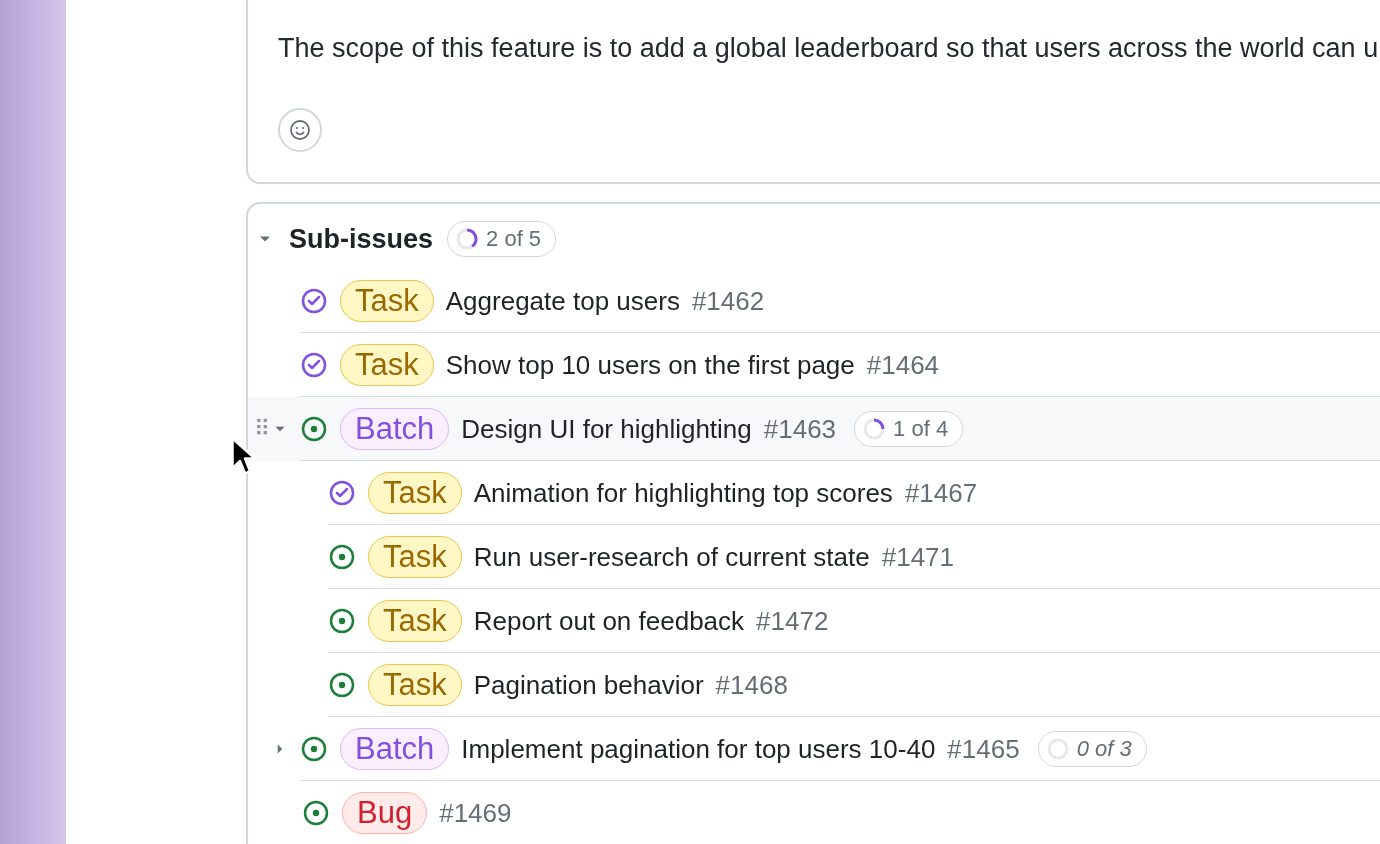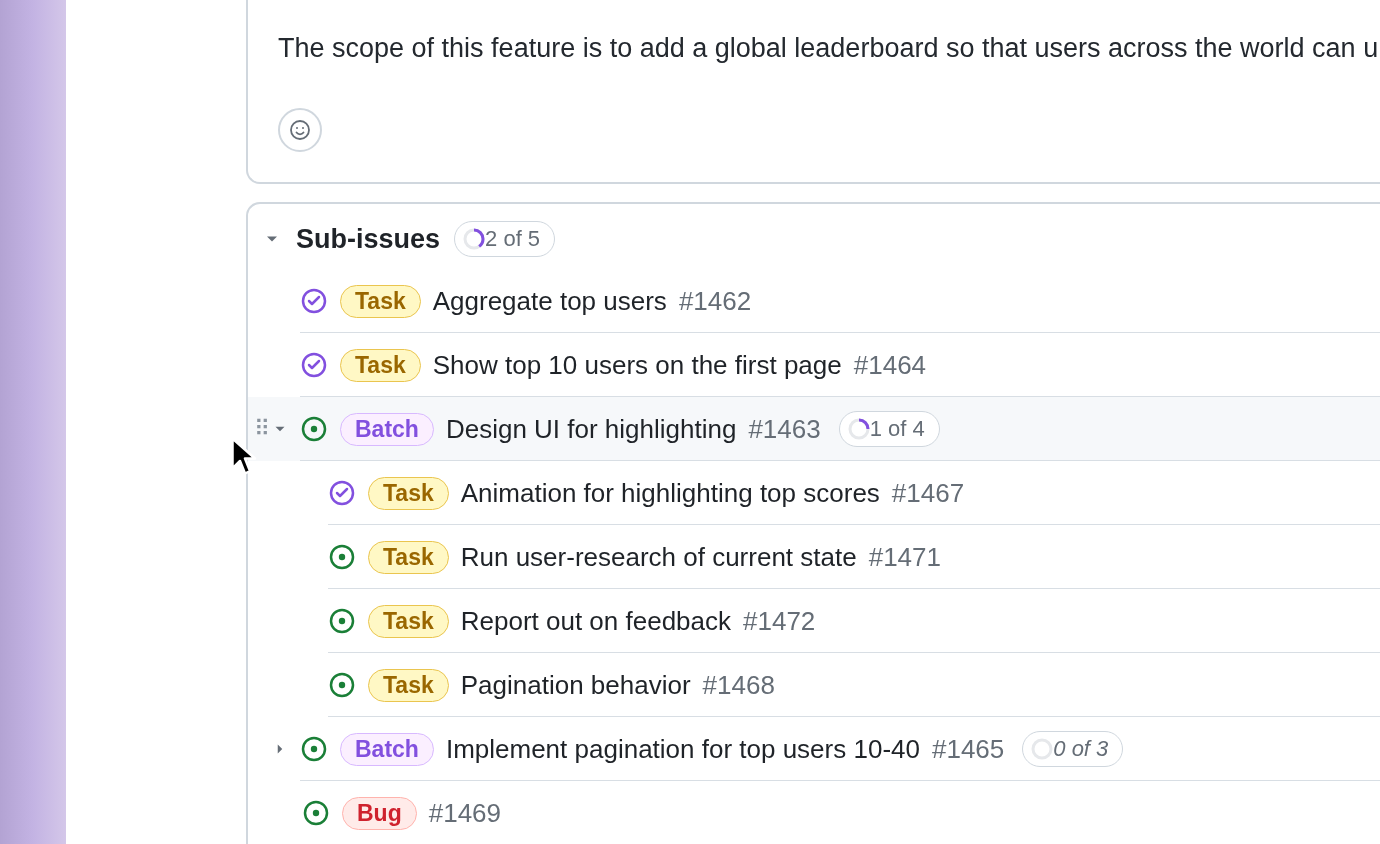--- a/index.html
+++ b/index.html
@@ -44,38 +44,38 @@
     left: 180px; top: 202px; right: 0;
     border-left: 2px solid #d0d7de;
     border-top: 2px solid #d0d7de;
     border-top-left-radius: 14px;
     background: #ffffff;
     padding-top: 14px;
   }
   .sub-header {
     display: flex; align-items: center;
     gap: 14px;
-    padding-left: 14px;
+    padding-left: 7px;
     height: 42px;
     margin-bottom: 9px;
   }
   .chev {
     width: 20px; height: 20px;
     display: flex; align-items: center; justify-content: center;
     color: #656d76;
   }
   .chev svg { display:block; }
   .sub-title {
     font-weight: 600;
     font-size: 27px;
     color: #1f2328;
   }
   .counter-pill {
     display: inline-flex; align-items: center;
-    gap: 0;
+    gap: 8px;
     border: 1.5px solid #d0d7de;
     border-radius: 999px;
     padding: 4px 14px 4px 8px;
     background: #ffffff;
     font-size: 22px;
     color: #656d76;
   }
   .progress-ring {
     width: 22px; height: 22px; position: relative;
   }
@@ -97,22 +97,22 @@
     margin-right: -6px;
   }
   .status-icon {
     width: 28px; height: 28px;
     flex-shrink: 0;
   }
   .label-pill {
     display: inline-flex; align-items: center;
     border-radius: 999px;
     padding: 2px 14px;
-    font-size: 23px;
-    font-weight: 700;
+    font-size: 31px;
+    font-weight: 400;
     border-width: 1.5px;
     border-style: solid;
   }
   .pill-task { background: #fff8c5; color: #9a6700; border-color: #eac54f; }
   .pill-batch { background: #fbefff; color: #8250df; border-color: #d8b9ff; }
   .pill-bug  { background: #ffebe9; color: #cf222e; border-color: #ffb3ad; }
   .issue-title {
     font-size: 26px;
     color: #1f2328;
   }

